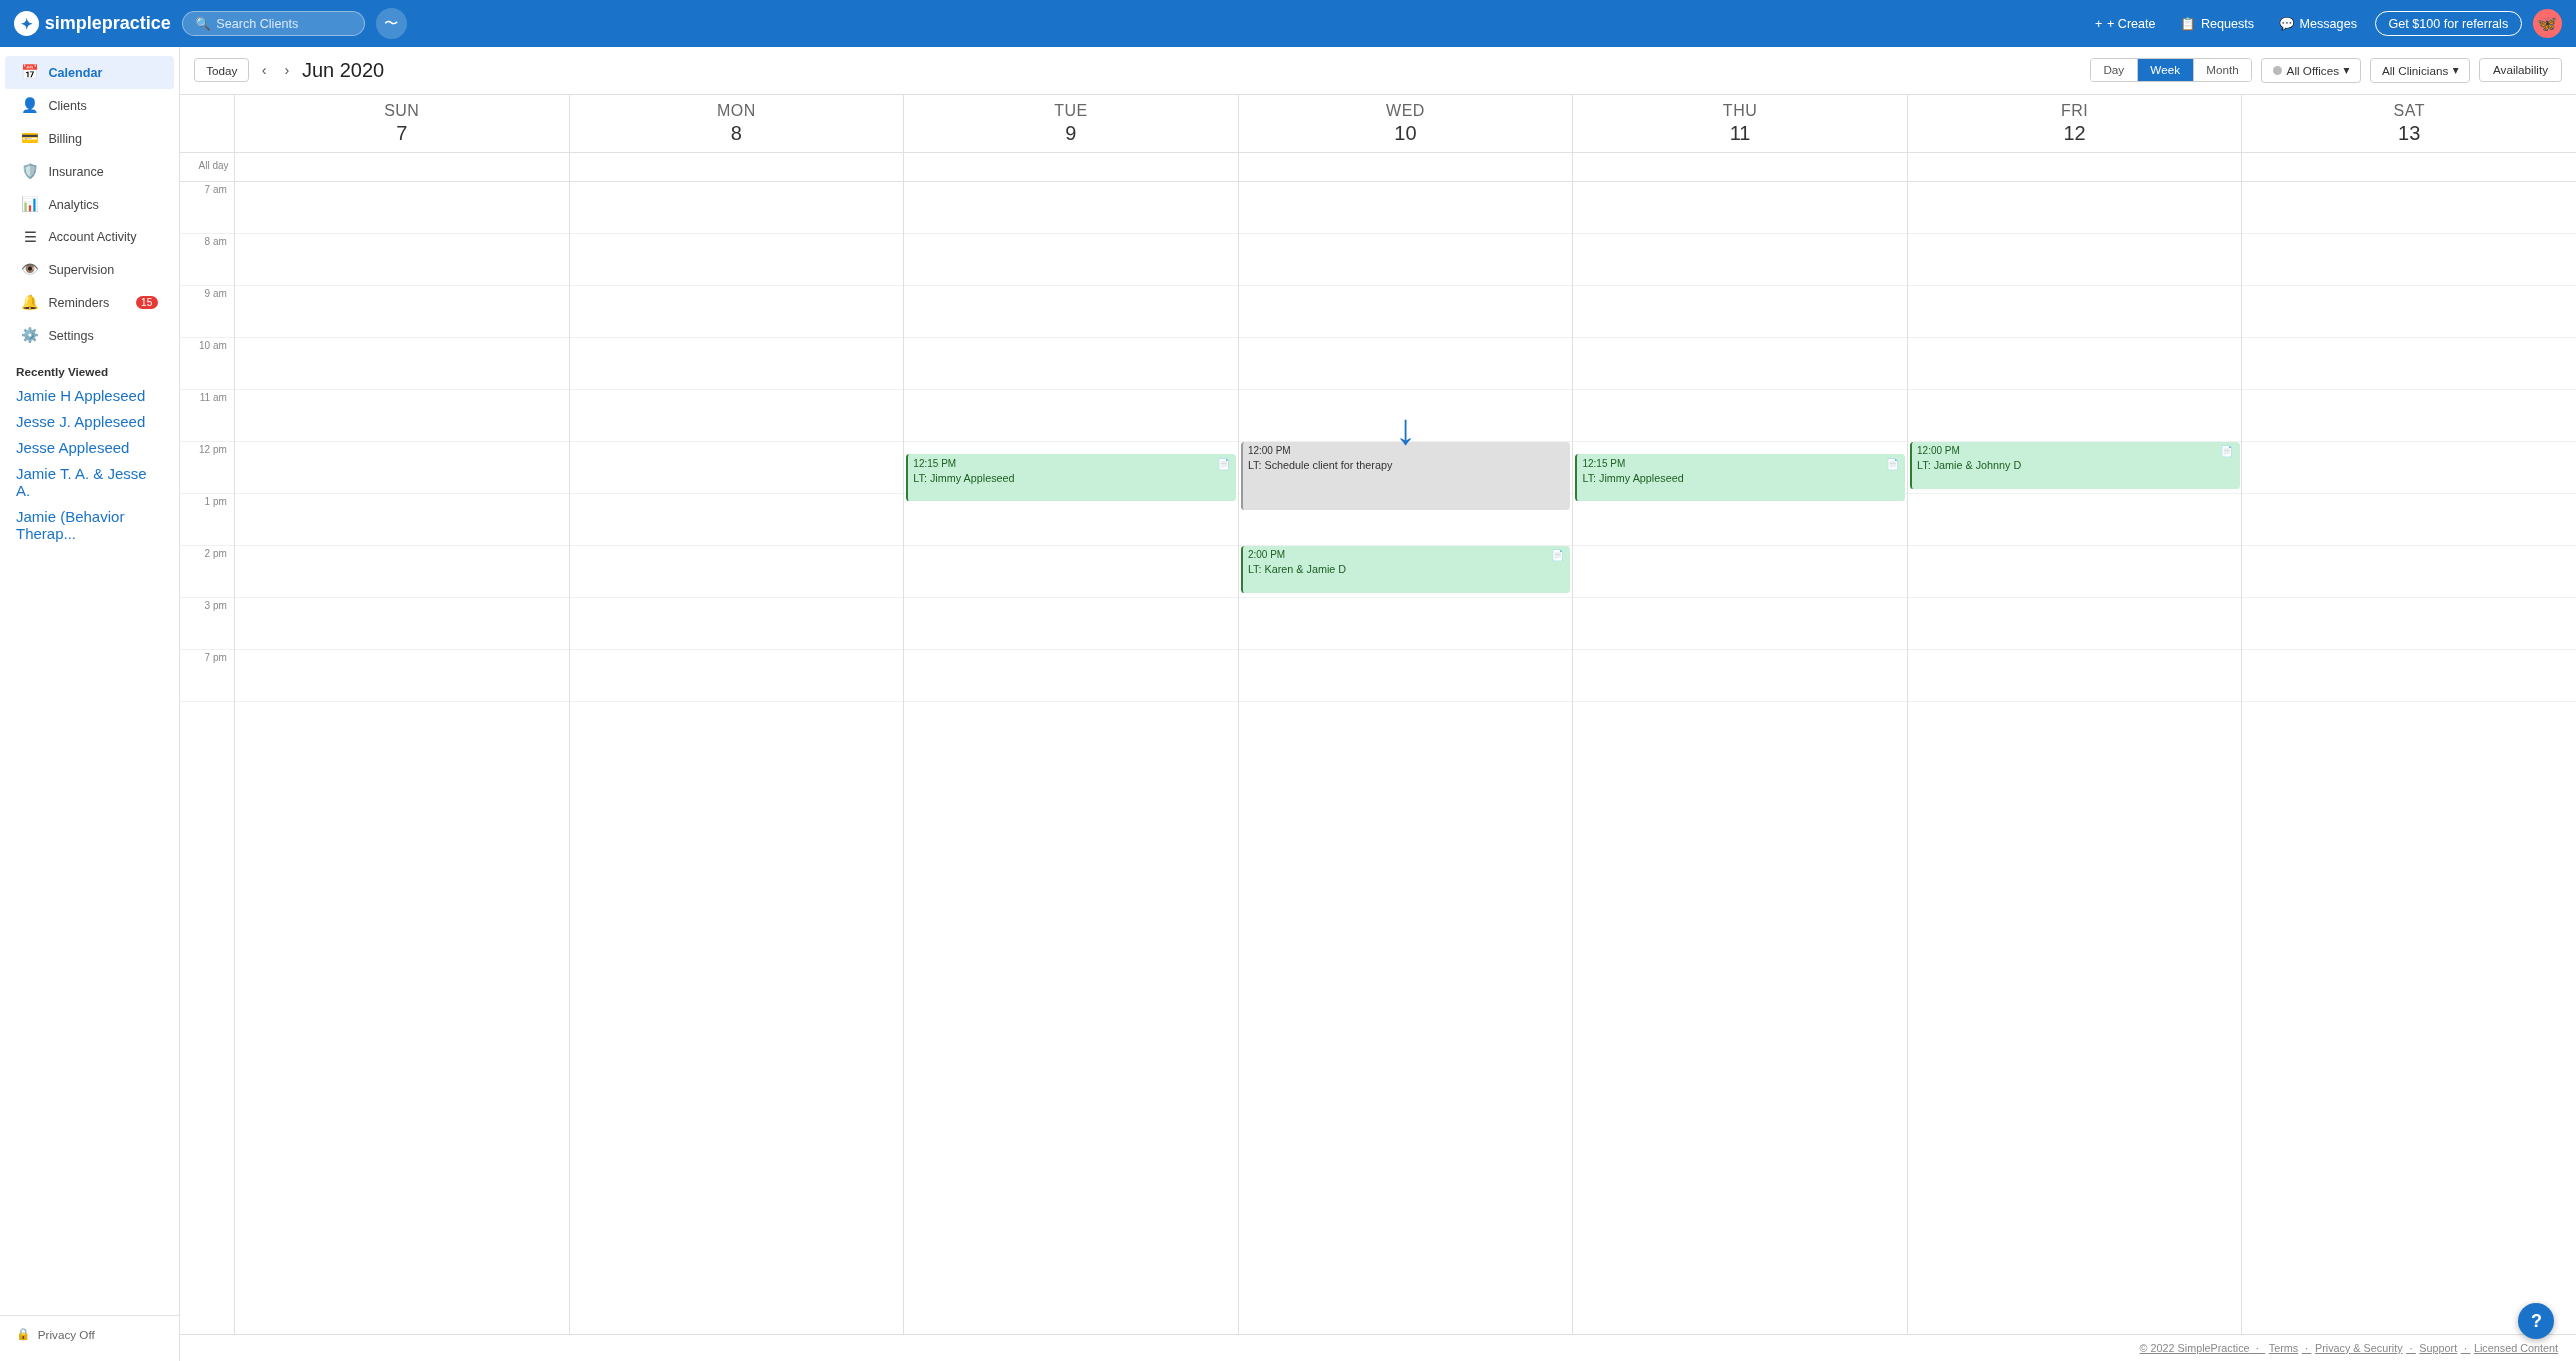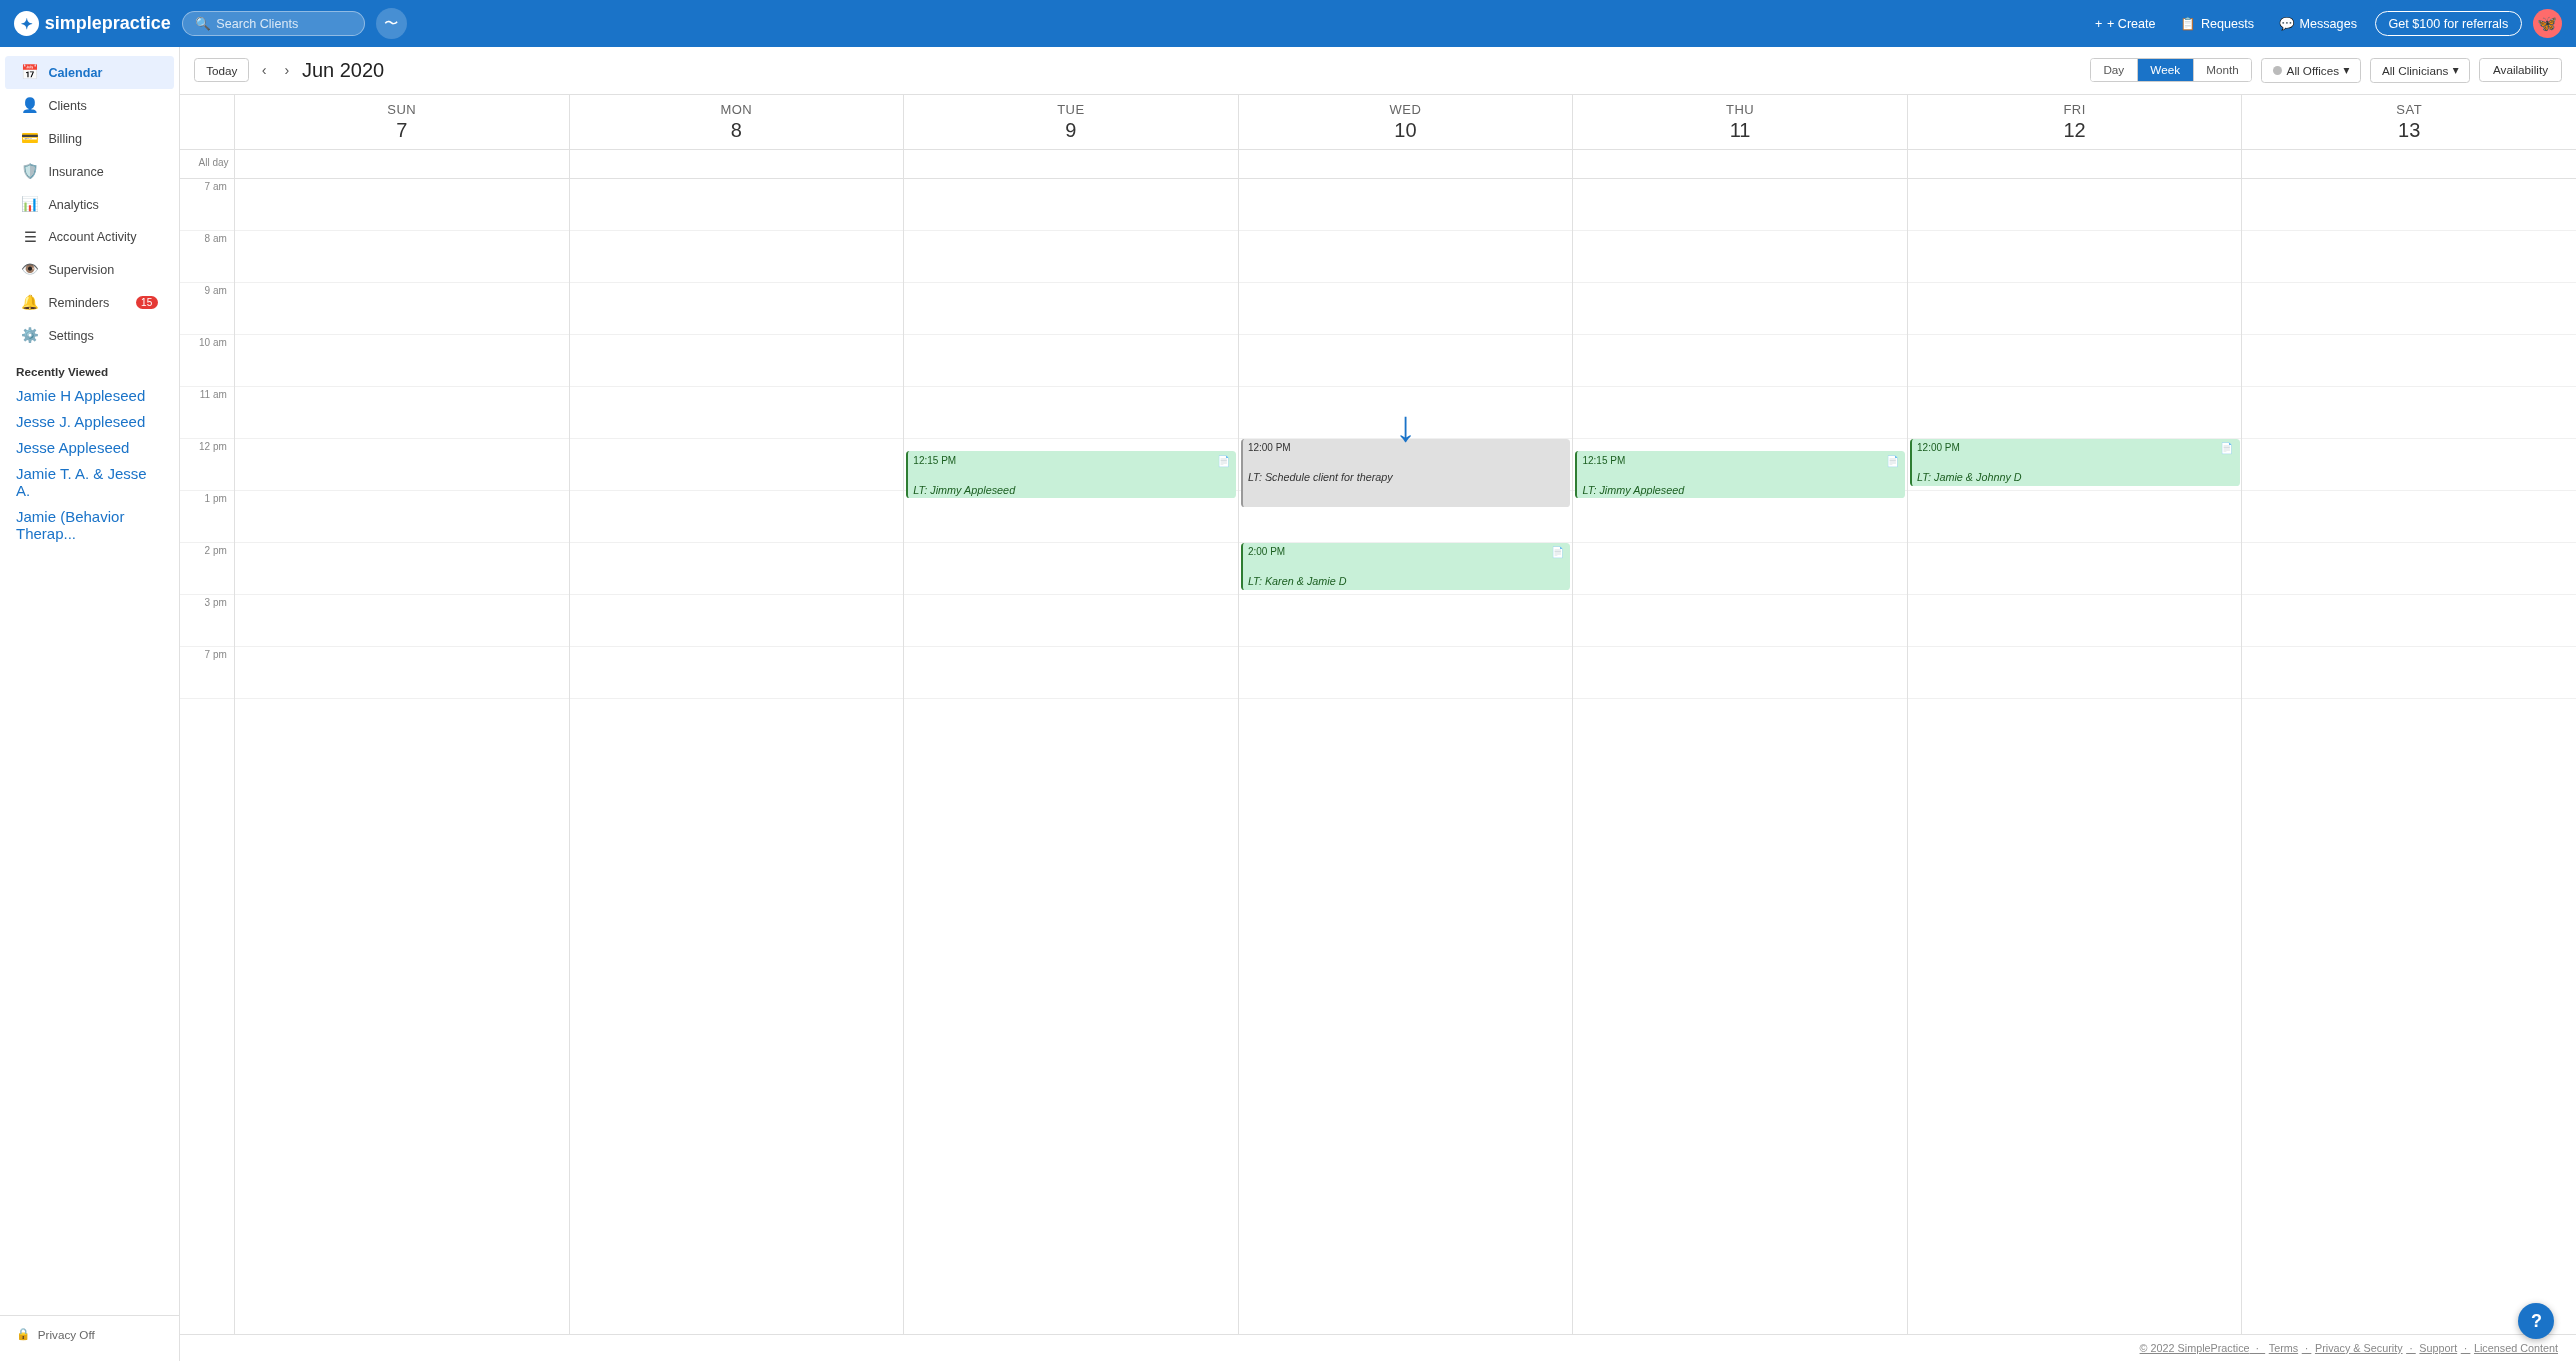--- a/index.html
+++ b/index.html
@@ -278,21 +278,21 @@
       background: white;
       z-index: 10;
     }
     .day-header-cell {
       text-align: center;
       padding: 7.2px 3.6px;
       border-left: 0.9px solid #e0e0e0;
     }
     .day-header-cell:first-child { border-left: none; }
     .day-name {
-      font-size: 13px;
+      font-size: 16px;
       color: #666;
       text-transform: uppercase;
       letter-spacing: 0.5px;
     }
     .day-num {
       font-size: 20px;
       font-weight: 400;
       color: #333;
       margin-top: 1.8px;
     }
@@ -370,22 +370,21 @@
       background: #e0e0e0;
       border-left-color: #999;
       color: #333;
     }
     .event-time {
       font-size: 10px;
       font-weight: 500;
     }
     .event-title {
       font-size: 10.8px;
-      margin-top: 18px;
-      font-style: italic;
+      margin-top: 3px;
     }
     .event-icon {
       float: right;
       font-size: 10.8px;
     }
 
     
     .blue-arrow {
       position: absolute;
       left: 50%;

